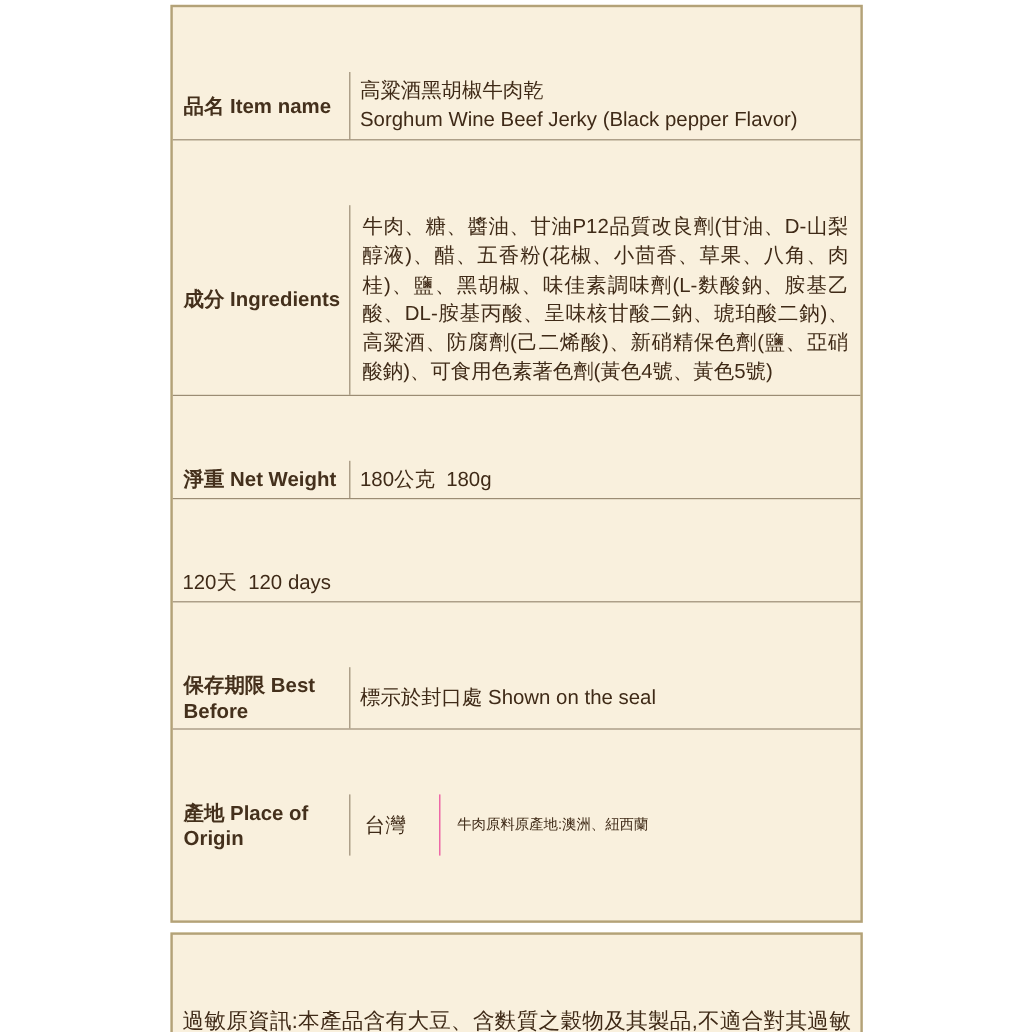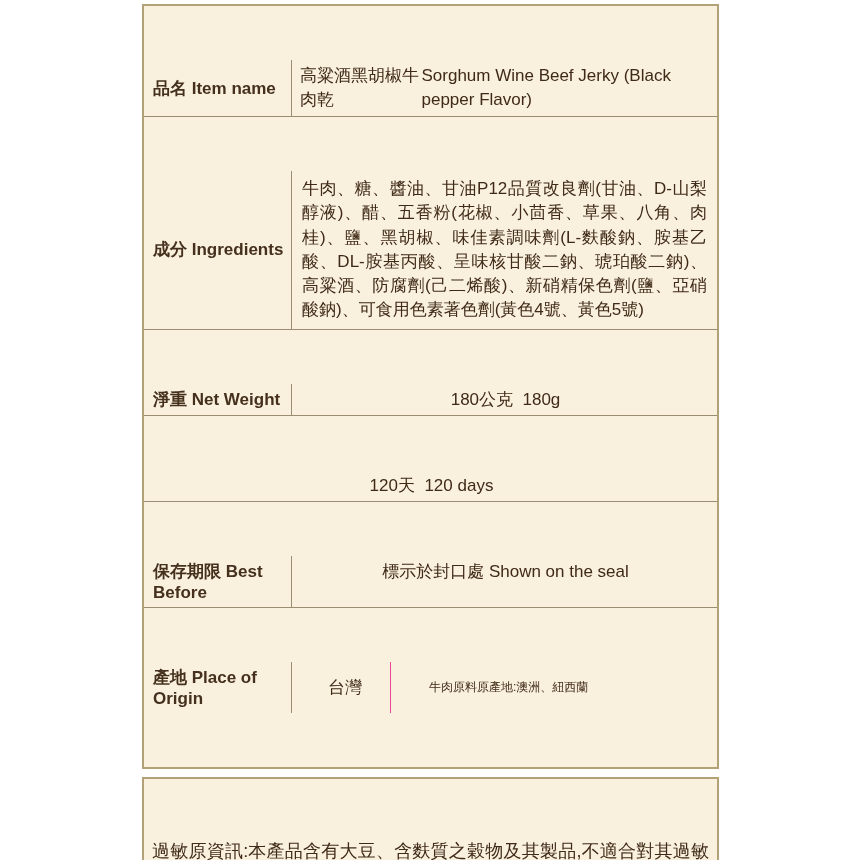--- a/index.html
+++ b/index.html
@@ -19,37 +19,38 @@
     background: #f9f0dd;
     border: 2px solid #b3a278;
     margin-bottom: 8px;
     white-space: pre-wrap;
   }
   
   .info-row {
     display: flex;
     border-bottom: 1px solid #9b8c74;
   }
-  .info-row:last-child { border-bottom: none; gap: 24px; }
+  .info-row:last-child { border-bottom: none; }
   .cell-label {
     width: 148px;
     flex: 0 0 148px;
     border-right: 1px solid #9b8c74;
     font-weight: bold;
     font-size: 17px;
     display: flex;
     align-items: center;
     padding: 4px 4px 4px 9px;
     color: #44301c;
   }
   .cell-value {
     flex: 1;
     font-size: 17px;
     padding: 4px 6px 4px 8px;
     display: flex;
+    flex-direction: column;
     justify-content: center;
     line-height: 23px;
   }
   .row-tall .cell-value { line-height: 24px; }
   .ingredients-text {
     text-align: justify;
     line-height: 24.3px;
     padding: 2px 4px 2px 2px;
   }
   .row-single { min-height: 30px; }

